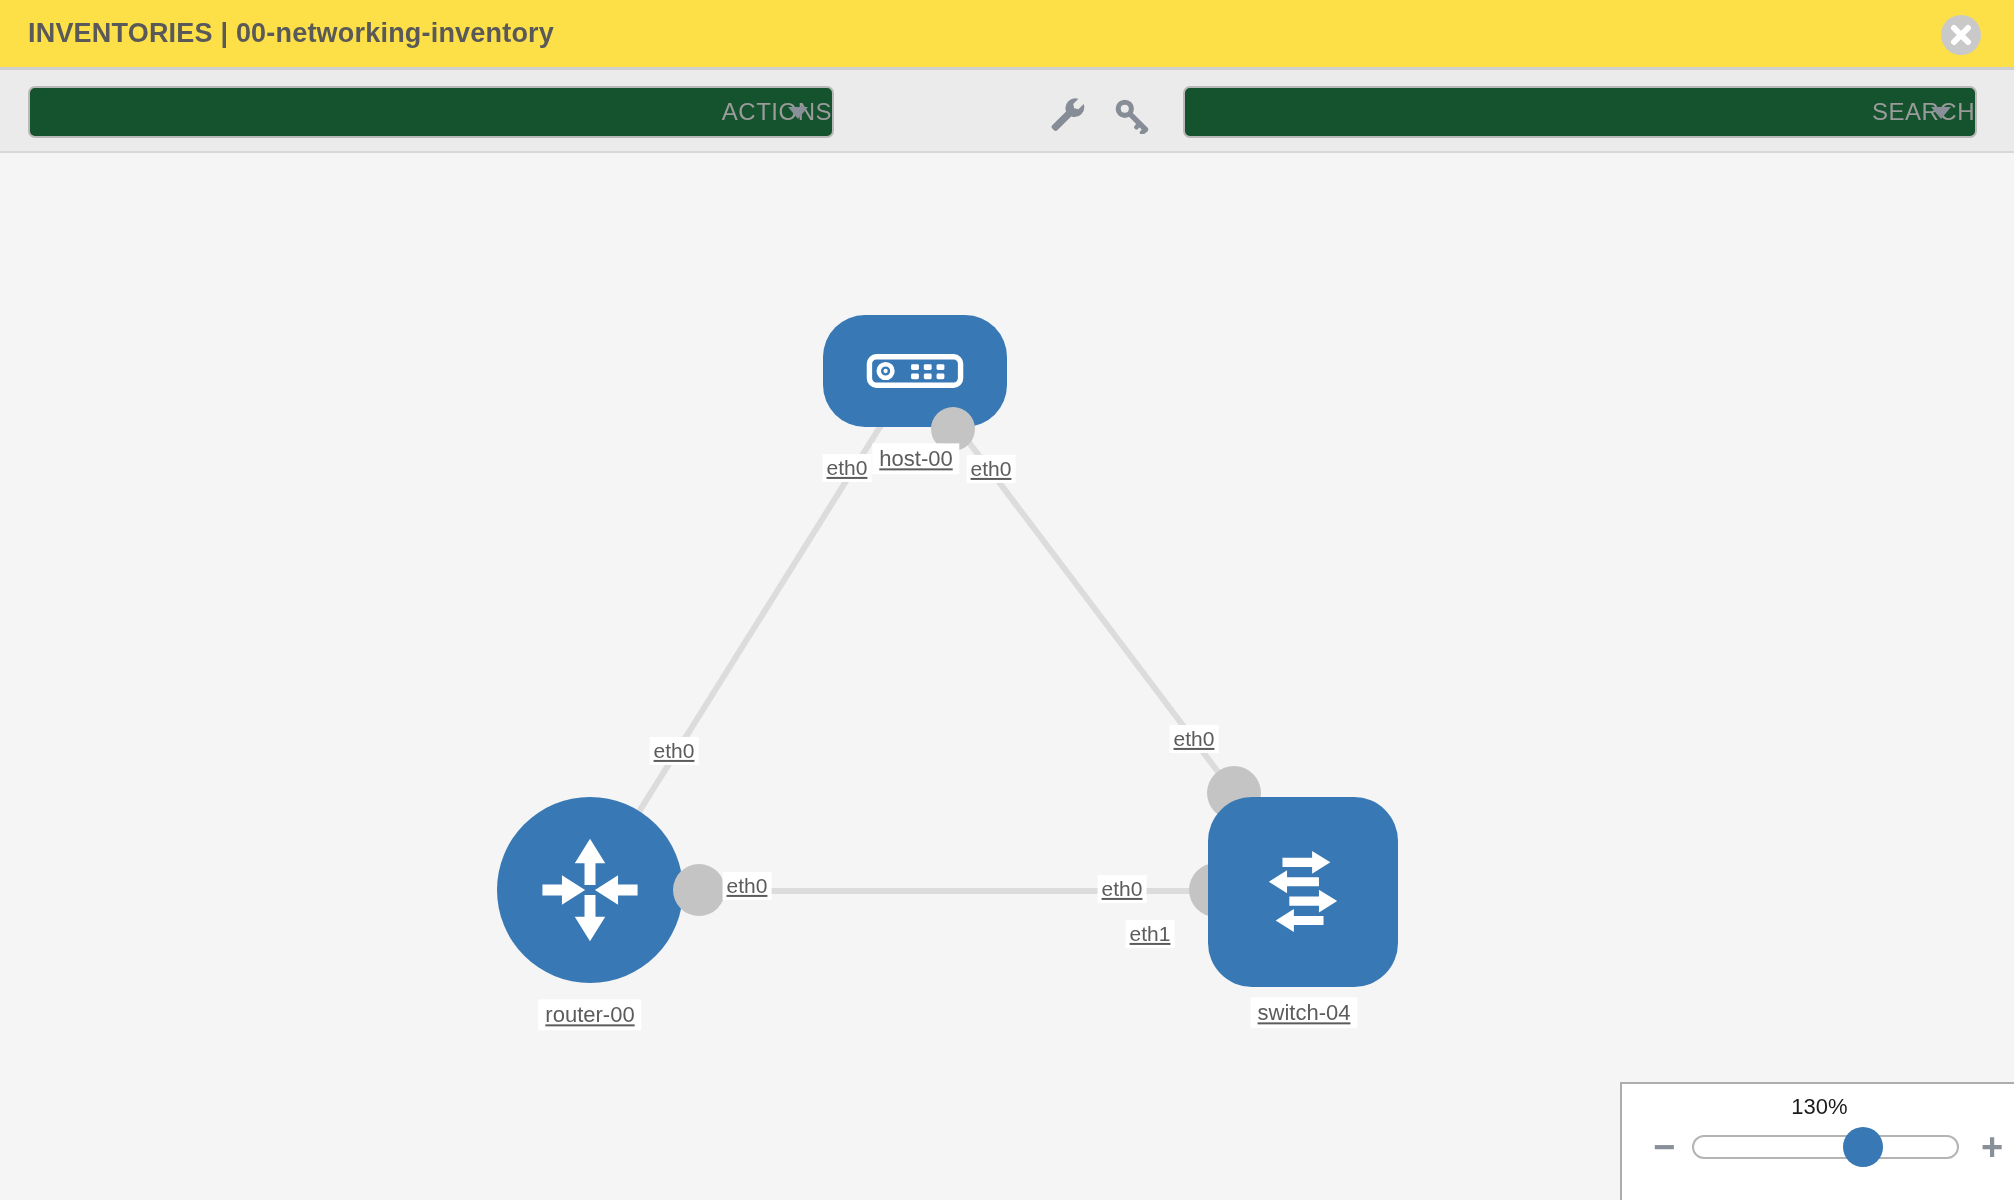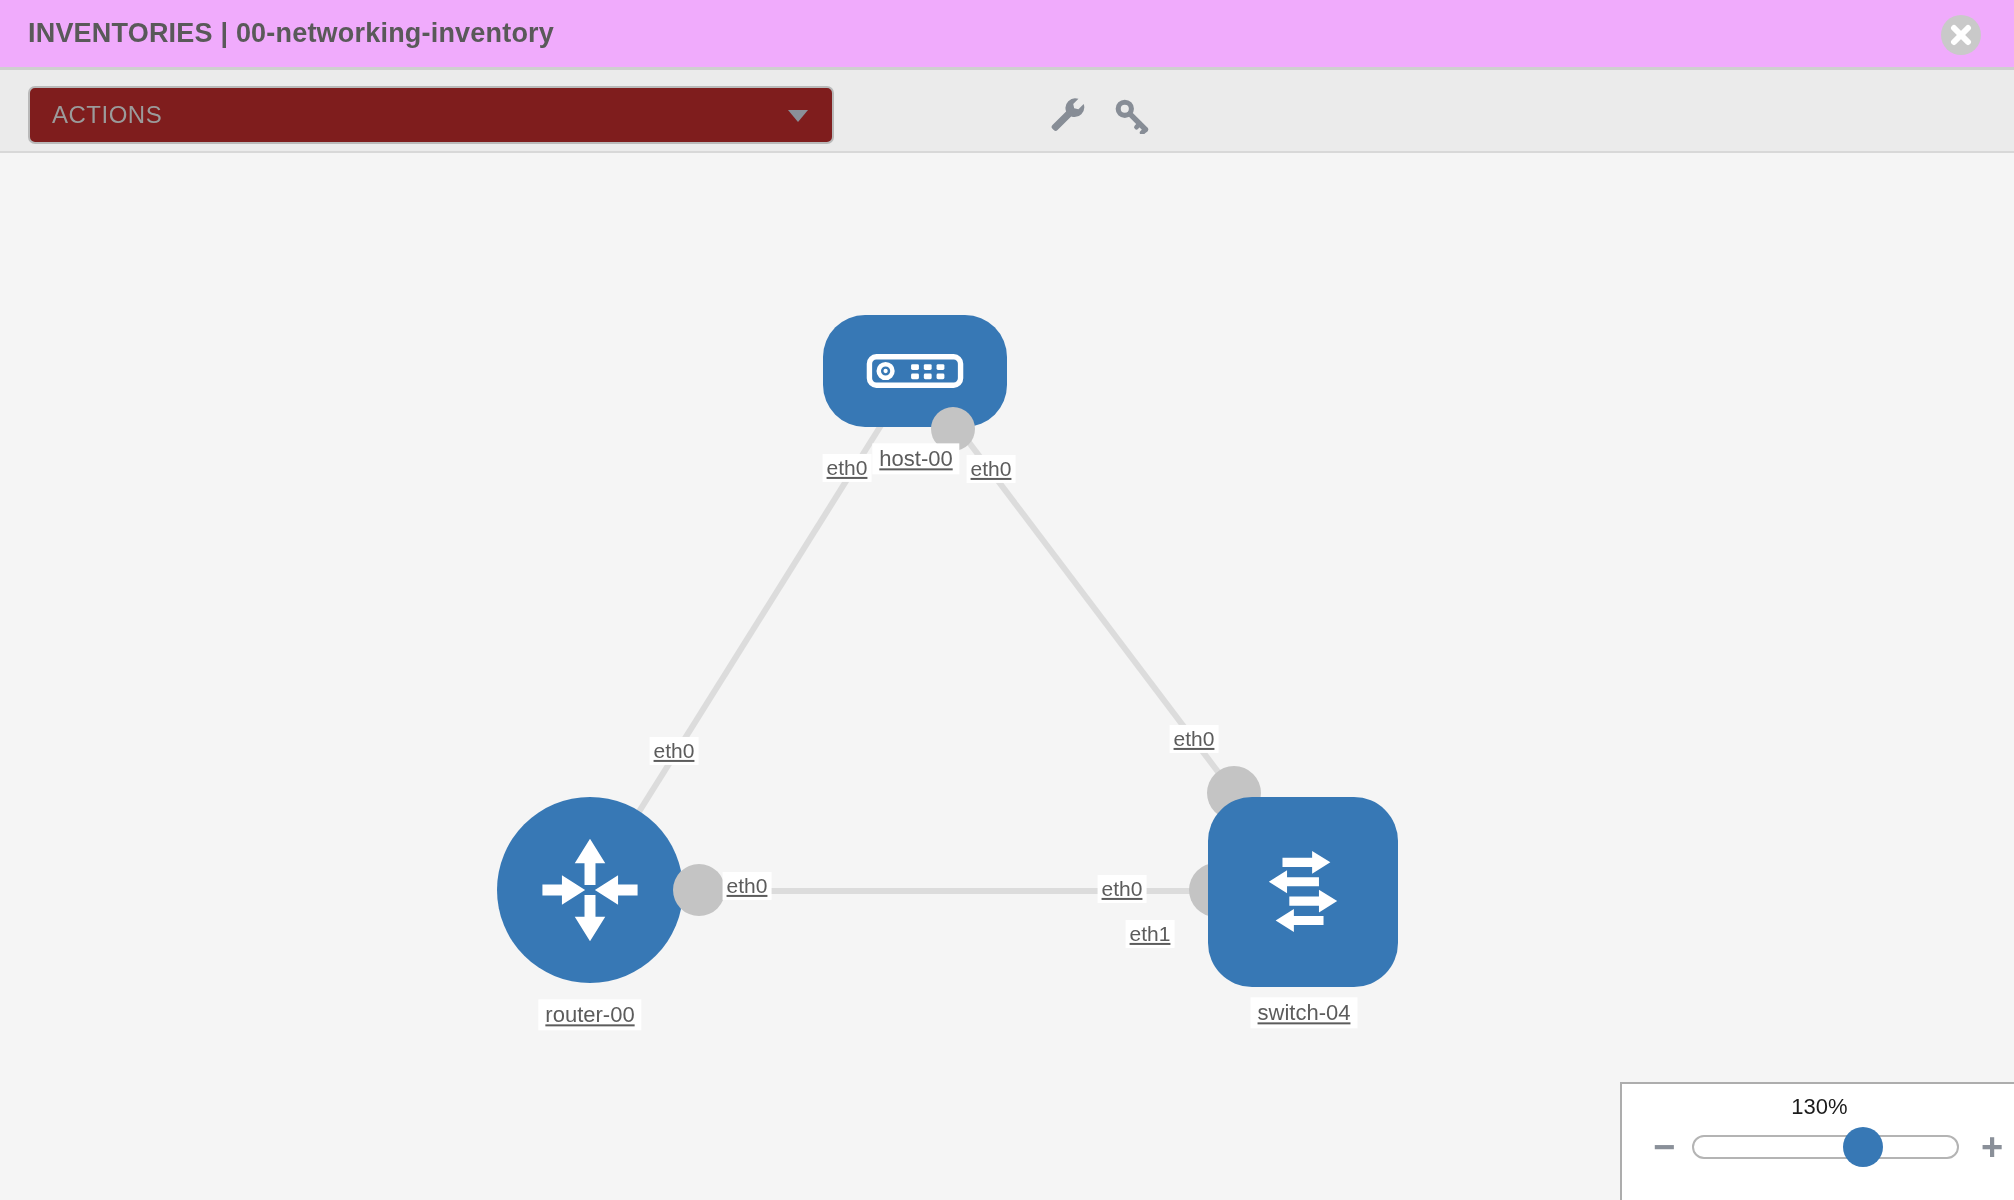--- a/index.html
+++ b/index.html
@@ -2,39 +2,39 @@
 <html><head>
 <meta charset="utf-8">
 <style>
   html,body{margin:0;padding:0;background:#fff;}
   #app{
     position:relative;width:2014px;height:1200px;overflow:hidden;
     font-family:"Liberation Sans",sans-serif;background:#f5f5f5;
   }
   
   .header{
-    position:absolute;left:0;top:0;width:2014px;height:70px;background:#f0abfc;
+    position:absolute;left:0;top:0;width:2014px;height:70px;background:#fde047;
     border-bottom:3px solid #cfcfcf;box-sizing:border-box;
     display:flex;align-items:center;
   }
   .header-title{
     margin-left:28px;font-size:27px;font-weight:bold;color:#595959;letter-spacing:.2px;
   }
   .close-btn{
     position:absolute;right:33px;top:15px;width:40px;height:40px;border-radius:50%;
     background:#c9c9c9;display:flex;align-items:center;justify-content:center;cursor:pointer;
   }
   
   .toolbar{
     position:absolute;left:0;top:70px;width:2014px;height:83px;background:#ebebeb;
     border-bottom:2px solid #d8d8d8;box-sizing:border-box;
   }
   .dropdown{
-    position:absolute;top:16px;height:58px;background:#7f1d1d;border:2px solid #b9b9b9;
-    border-radius:7px;box-sizing:border-box;display:flex;align-items:center;cursor:pointer;
+    position:absolute;top:16px;height:52px;background:#14532d;border:2px solid #b9b9b9;
+    border-radius:7px;box-sizing:border-box;display:flex;align-items:center;cursor:pointer;justify-content:flex-end;
   }
   .dropdown-label{font-size:24px;color:#9b9b9b;margin-left:22px;letter-spacing:.5px;}
   .caret{
     position:absolute;right:24px;top:50%;margin-top:-5px;width:0;height:0;
     border-left:10px solid transparent;border-right:10px solid transparent;
     border-top:12px solid #8a9099;
   }
   .tool-icon{
     position:absolute;top:26px;width:40px;height:40px;display:flex;align-items:center;
     justify-content:center;cursor:pointer;
@@ -110,20 +110,24 @@
     </div>
     <div class="tool-icon" style="left:1112px;">
       <svg width="36" height="36" viewBox="0 0 24 24">
         <circle cx="7.2" cy="7.2" r="4.4" fill="none" stroke="#878d96" stroke-width="3.4"></circle>
         <line x1="10.6" y1="10.6" x2="21" y2="21" stroke="#878d96" stroke-width="3.6" stroke-linecap="round"></line>
         <line x1="17.2" y1="17.2" x2="15.0" y2="19.4" stroke="#878d96" stroke-width="3.2" stroke-linecap="round"></line>
         <line x1="21" y1="21" x2="18.8" y2="23.2" stroke="#878d96" stroke-width="3.2" stroke-linecap="round"></line>
       </svg>
     </div>
 
+    <div class="dropdown" style="left:1183px;width:794px;">
+      <span class="dropdown-label">SEARCH</span>
+      <span class="caret"></span>
+    </div>
   </div>
 
   <div class="canvas"></div>
 
   <svg id="links" width="2014" height="1200">
     <line x1="915" y1="371" x2="590" y2="890" stroke="#dcdcdc" stroke-width="6"></line>
     <line x1="915" y1="371" x2="1234" y2="793" stroke="#dcdcdc" stroke-width="6"></line>
     <line x1="590" y1="891" x2="1243" y2="891" stroke="#dcdcdc" stroke-width="6"></line>
   </svg>
 

